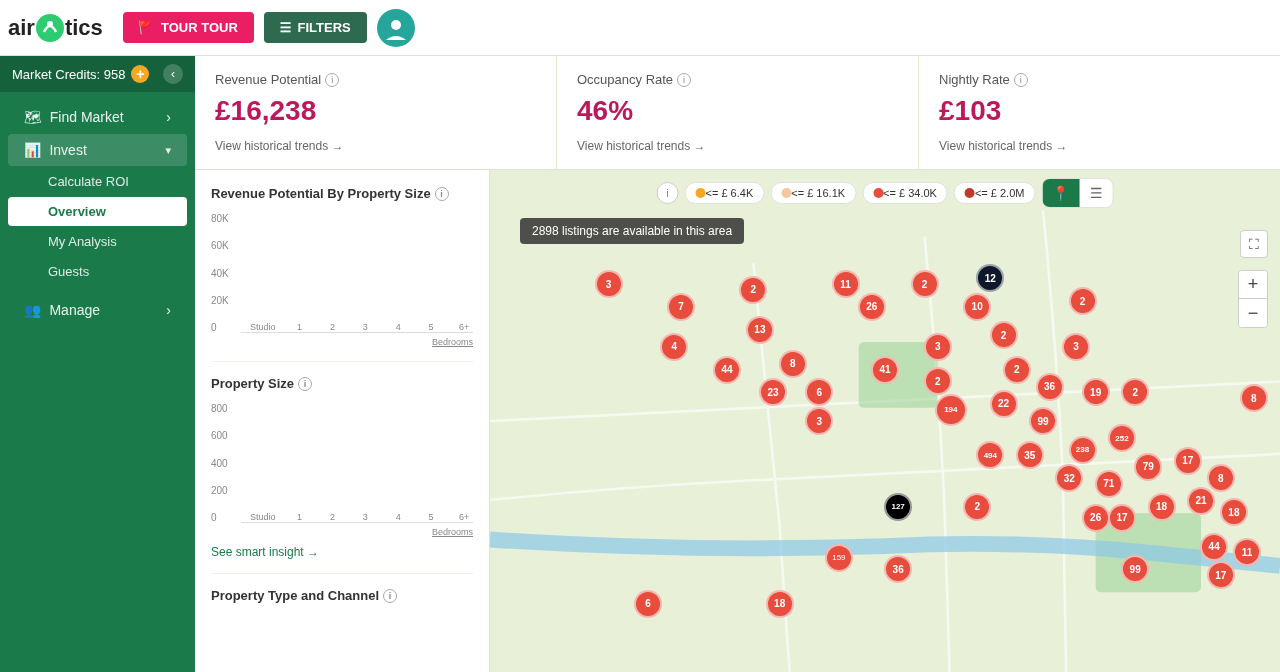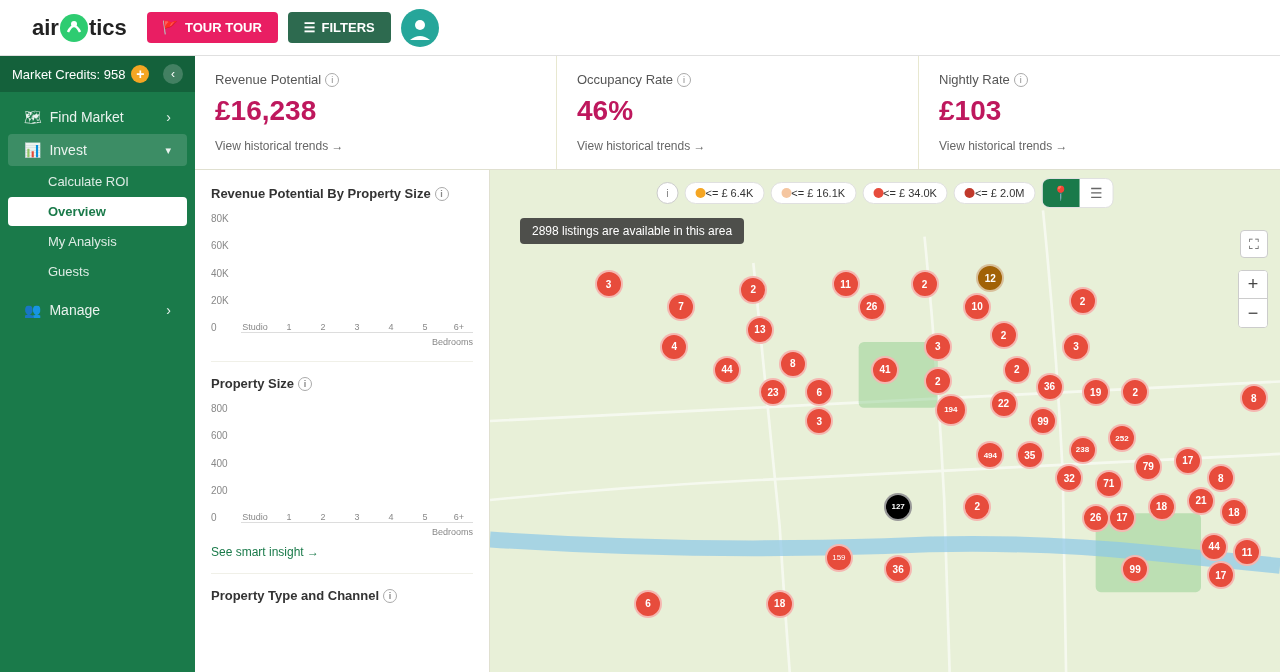--- a/index.html
+++ b/index.html
@@ -3,21 +3,21 @@
   <meta charset="utf-8">
   <style>
     * { box-sizing: border-box; margin: 0; padding: 0; }
     body { font-family: 'Segoe UI', Arial, sans-serif; background: #f5f5f5; display: flex; flex-direction: column; height: 672px; overflow: hidden; }
 
     
     .header {
       background: #fff;
       display: flex;
       align-items: center;
-      padding: 0 32px;
+      padding: 0 8px;
       height: 56px;
       border-bottom: 1px solid #e0e0e0;
       flex-shrink: 0;
       z-index: 10;
     }
     .logo {
       display: flex;
       align-items: center;
       margin-right: 20px;
     }
@@ -267,27 +267,29 @@
       width: 100%;
       border-radius: 2px 2px 0 0;
     }
     .bar.teal { background: #26a69a; }
     .bar.orange { background: #f5a623; }
     .bar-label {
       font-size: 9px;
       color: #888;
       margin-top: 2px;
       text-align: center;
+      margin-left: 9px;
     }
     .x-axis-label {
       text-align: right;
       font-size: 9px;
       color: #888;
       margin-top: 1px;
       margin-left: 30px;
+      text-decoration: underline;
     }
 
     .section-divider {
       height: 1px;
       background: #f0f0e8;
       margin: 14px 0;
     }
 
     .see-smart-insight {
       color: #1a7a4a;
@@ -708,21 +710,21 @@
 
           <div id="clusters-container" style="position:absolute;top:0;left:0;width:100%;height:100%;pointer-events:none;">
               <div style="position: absolute; left: 15%; top: 22.7273%; transform: translate(-50%, -50%); width: 28px; height: 28px; border-radius: 50%; background: rgb(231, 76, 60); display: flex; align-items: center; justify-content: center; color: white; font-size: 10px; font-weight: bold; pointer-events: all; cursor: pointer; border: 2px solid rgba(255, 255, 255, 0.6);">3</div>
               <div style="position: absolute; left: 23.3333%; top: 35.2273%; transform: translate(-50%, -50%); width: 28px; height: 28px; border-radius: 50%; background: rgb(231, 76, 60); display: flex; align-items: center; justify-content: center; color: white; font-size: 10px; font-weight: bold; pointer-events: all; cursor: pointer; border: 2px solid rgba(255, 255, 255, 0.6);">4</div>
               <div style="position: absolute; left: 34.1667%; top: 31.8182%; transform: translate(-50%, -50%); width: 28px; height: 28px; border-radius: 50%; background: rgb(231, 76, 60); display: flex; align-items: center; justify-content: center; color: white; font-size: 10px; font-weight: bold; pointer-events: all; cursor: pointer; border: 2px solid rgba(255, 255, 255, 0.6);">13</div>
               <div style="position: absolute; left: 33.3333%; top: 23.8636%; transform: translate(-50%, -50%); width: 28px; height: 28px; border-radius: 50%; background: rgb(231, 76, 60); display: flex; align-items: center; justify-content: center; color: white; font-size: 10px; font-weight: bold; pointer-events: all; cursor: pointer; border: 2px solid rgba(255, 255, 255, 0.6);">2</div>
               <div style="position: absolute; left: 45%; top: 22.7273%; transform: translate(-50%, -50%); width: 28px; height: 28px; border-radius: 50%; background: rgb(231, 76, 60); display: flex; align-items: center; justify-content: center; color: white; font-size: 10px; font-weight: bold; pointer-events: all; cursor: pointer; border: 2px solid rgba(255, 255, 255, 0.6);">11</div>
               <div style="position: absolute; left: 24.1667%; top: 27.2727%; transform: translate(-50%, -50%); width: 28px; height: 28px; border-radius: 50%; background: rgb(231, 76, 60); display: flex; align-items: center; justify-content: center; color: white; font-size: 10px; font-weight: bold; pointer-events: all; cursor: pointer; border: 2px solid rgba(255, 255, 255, 0.6);">7</div>
               <div style="position: absolute; left: 48.3333%; top: 27.2727%; transform: translate(-50%, -50%); width: 28px; height: 28px; border-radius: 50%; background: rgb(231, 76, 60); display: flex; align-items: center; justify-content: center; color: white; font-size: 10px; font-weight: bold; pointer-events: all; cursor: pointer; border: 2px solid rgba(255, 255, 255, 0.6);">26</div>
               <div style="position: absolute; left: 55%; top: 22.7273%; transform: translate(-50%, -50%); width: 28px; height: 28px; border-radius: 50%; background: rgb(231, 76, 60); display: flex; align-items: center; justify-content: center; color: white; font-size: 10px; font-weight: bold; pointer-events: all; cursor: pointer; border: 2px solid rgba(255, 255, 255, 0.6);">2</div>
-              <div style="position: absolute; left: 63.3333%; top: 21.5909%; transform: translate(-50%, -50%); width: 28px; height: 28px; border-radius: 50%; background: #a16207; display: flex; align-items: center; justify-content: center; color: white; font-size: 10px; font-weight: bold; pointer-events: all; cursor: pointer; border: 2px solid rgba(255, 255, 255, 0.6);">12</div>
+              <div style="position: absolute; left: 63.3333%; top: 21.5909%; transform: translate(-50%, -50%); width: 28px; height: 28px; border-radius: 50%; background: #0f172a; display: flex; align-items: center; justify-content: center; color: white; font-size: 10px; font-weight: bold; pointer-events: all; cursor: pointer; border: 2px solid rgba(255, 255, 255, 0.6);">12</div>
               <div style="position: absolute; left: 61.6667%; top: 27.2727%; transform: translate(-50%, -50%); width: 28px; height: 28px; border-radius: 50%; background: rgb(231, 76, 60); display: flex; align-items: center; justify-content: center; color: white; font-size: 10px; font-weight: bold; pointer-events: all; cursor: pointer; border: 2px solid rgba(255, 255, 255, 0.6);">10</div>
               <div style="position: absolute; left: 30%; top: 39.7727%; transform: translate(-50%, -50%); width: 28px; height: 28px; border-radius: 50%; background: rgb(231, 76, 60); display: flex; align-items: center; justify-content: center; color: white; font-size: 10px; font-weight: bold; pointer-events: all; cursor: pointer; border: 2px solid rgba(255, 255, 255, 0.6);">44</div>
               <div style="position: absolute; left: 38.3333%; top: 38.6364%; transform: translate(-50%, -50%); width: 28px; height: 28px; border-radius: 50%; background: rgb(231, 76, 60); display: flex; align-items: center; justify-content: center; color: white; font-size: 10px; font-weight: bold; pointer-events: all; cursor: pointer; border: 2px solid rgba(255, 255, 255, 0.6);">8</div>
               <div style="position: absolute; left: 41.6667%; top: 44.3182%; transform: translate(-50%, -50%); width: 28px; height: 28px; border-radius: 50%; background: rgb(231, 76, 60); display: flex; align-items: center; justify-content: center; color: white; font-size: 10px; font-weight: bold; pointer-events: all; cursor: pointer; border: 2px solid rgba(255, 255, 255, 0.6);">6</div>
               <div style="position: absolute; left: 35.8333%; top: 44.3182%; transform: translate(-50%, -50%); width: 28px; height: 28px; border-radius: 50%; background: rgb(231, 76, 60); display: flex; align-items: center; justify-content: center; color: white; font-size: 10px; font-weight: bold; pointer-events: all; cursor: pointer; border: 2px solid rgba(255, 255, 255, 0.6);">23</div>
               <div style="position: absolute; left: 41.6667%; top: 50%; transform: translate(-50%, -50%); width: 28px; height: 28px; border-radius: 50%; background: rgb(231, 76, 60); display: flex; align-items: center; justify-content: center; color: white; font-size: 10px; font-weight: bold; pointer-events: all; cursor: pointer; border: 2px solid rgba(255, 255, 255, 0.6);">3</div>
               <div style="position: absolute; left: 50%; top: 39.7727%; transform: translate(-50%, -50%); width: 28px; height: 28px; border-radius: 50%; background: rgb(231, 76, 60); display: flex; align-items: center; justify-content: center; color: white; font-size: 10px; font-weight: bold; pointer-events: all; cursor: pointer; border: 2px solid rgba(255, 255, 255, 0.6);">41</div>
               <div style="position: absolute; left: 56.6667%; top: 35.2273%; transform: translate(-50%, -50%); width: 28px; height: 28px; border-radius: 50%; background: rgb(231, 76, 60); display: flex; align-items: center; justify-content: center; color: white; font-size: 10px; font-weight: bold; pointer-events: all; cursor: pointer; border: 2px solid rgba(255, 255, 255, 0.6);">3</div>
               <div style="position: absolute; left: 56.6667%; top: 42.0455%; transform: translate(-50%, -50%); width: 28px; height: 28px; border-radius: 50%; background: rgb(231, 76, 60); display: flex; align-items: center; justify-content: center; color: white; font-size: 10px; font-weight: bold; pointer-events: all; cursor: pointer; border: 2px solid rgba(255, 255, 255, 0.6);">2</div>
               <div style="position: absolute; left: 58.3333%; top: 47.7273%; transform: translate(-50%, -50%); width: 32px; height: 32px; border-radius: 50%; background: rgb(231, 76, 60); display: flex; align-items: center; justify-content: center; color: white; font-size: 8px; font-weight: bold; pointer-events: all; cursor: pointer; border: 2px solid rgba(255, 255, 255, 0.6);">194</div>

